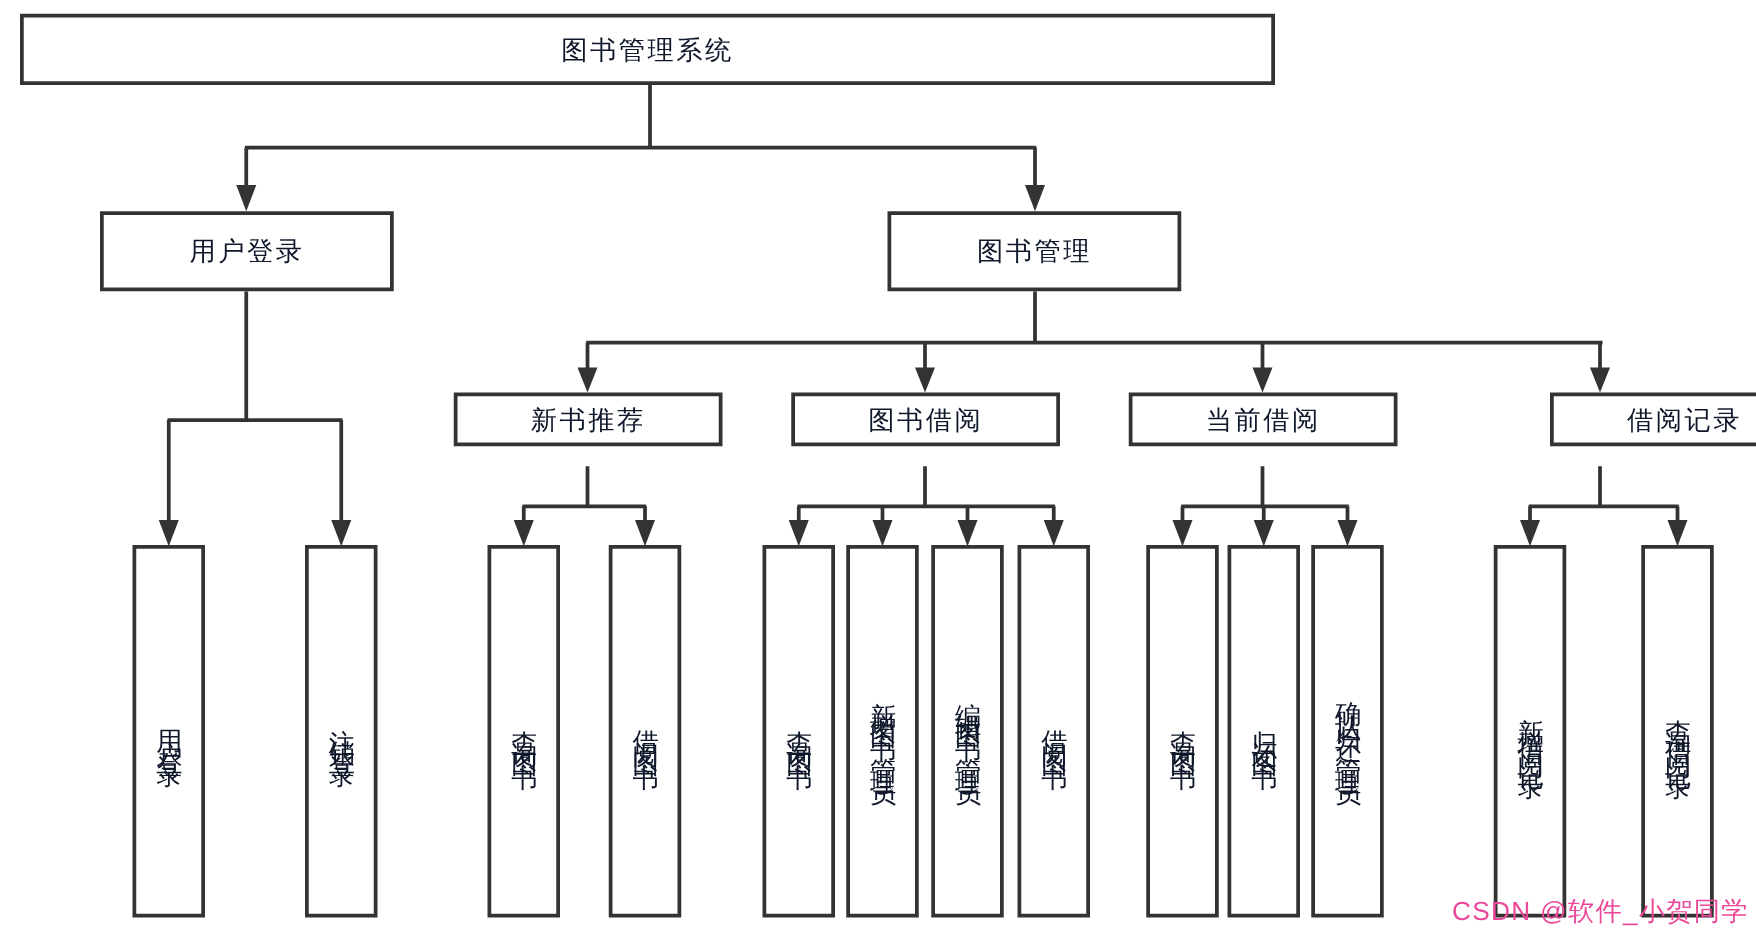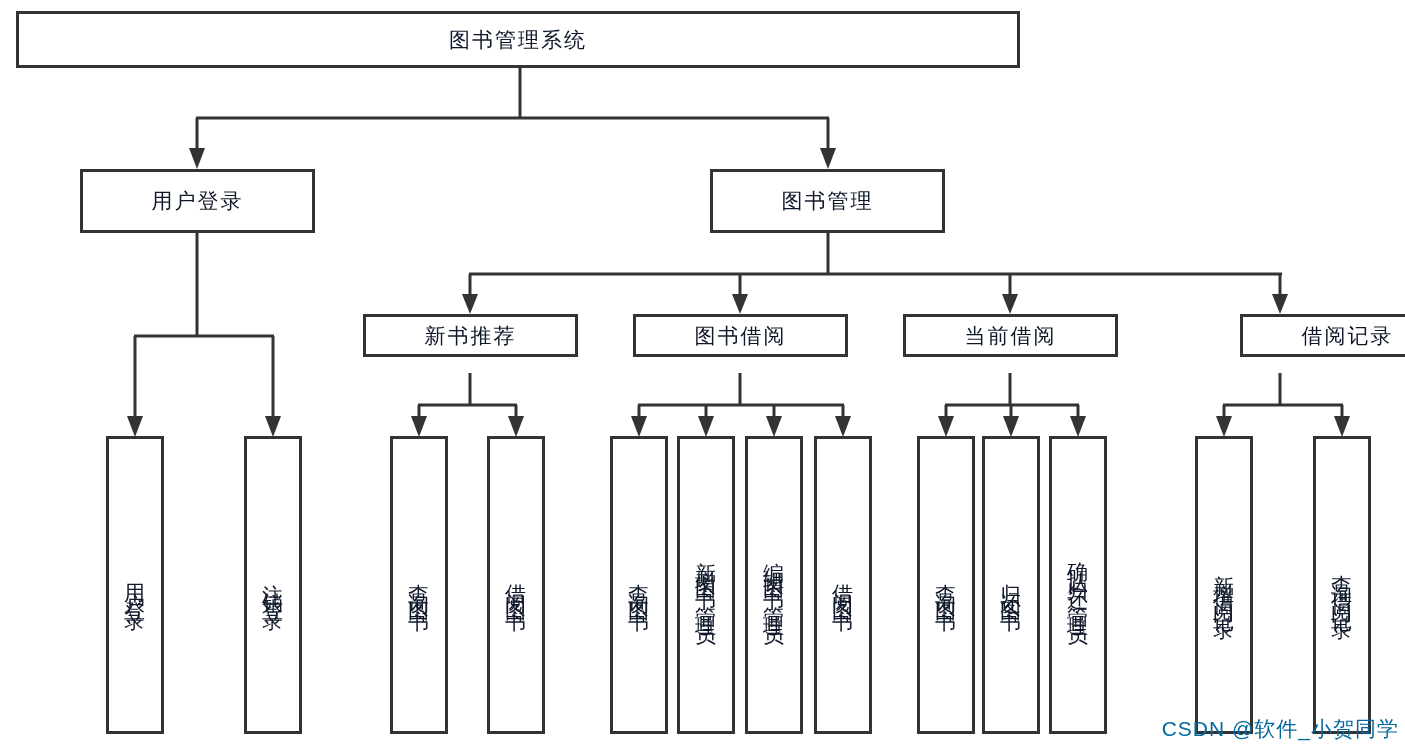--- a/index.html
+++ b/index.html
@@ -67,21 +67,21 @@
   .n-d2 { left: 982px; }
   .n-d3 { left: 1049px; }
   .n-e1 { left: 1195px; }
   .n-e2 { left: 1313px; }
   .watermark {
     position: absolute;
     right: 6px;
     top: 715px;
     font-size: 21px;
     letter-spacing: 1px;
-    color: #0369a1;
+    color: #ec4899;
     z-index: 3;
     white-space: nowrap;
   }
 </style>
 </head>
 <body>
 
 <div class="canvas">
 
   <svg class="connectors" width="1405" height="747" viewBox="0 0 1405 747" fill="none" stroke="#333333" stroke-width="3">

